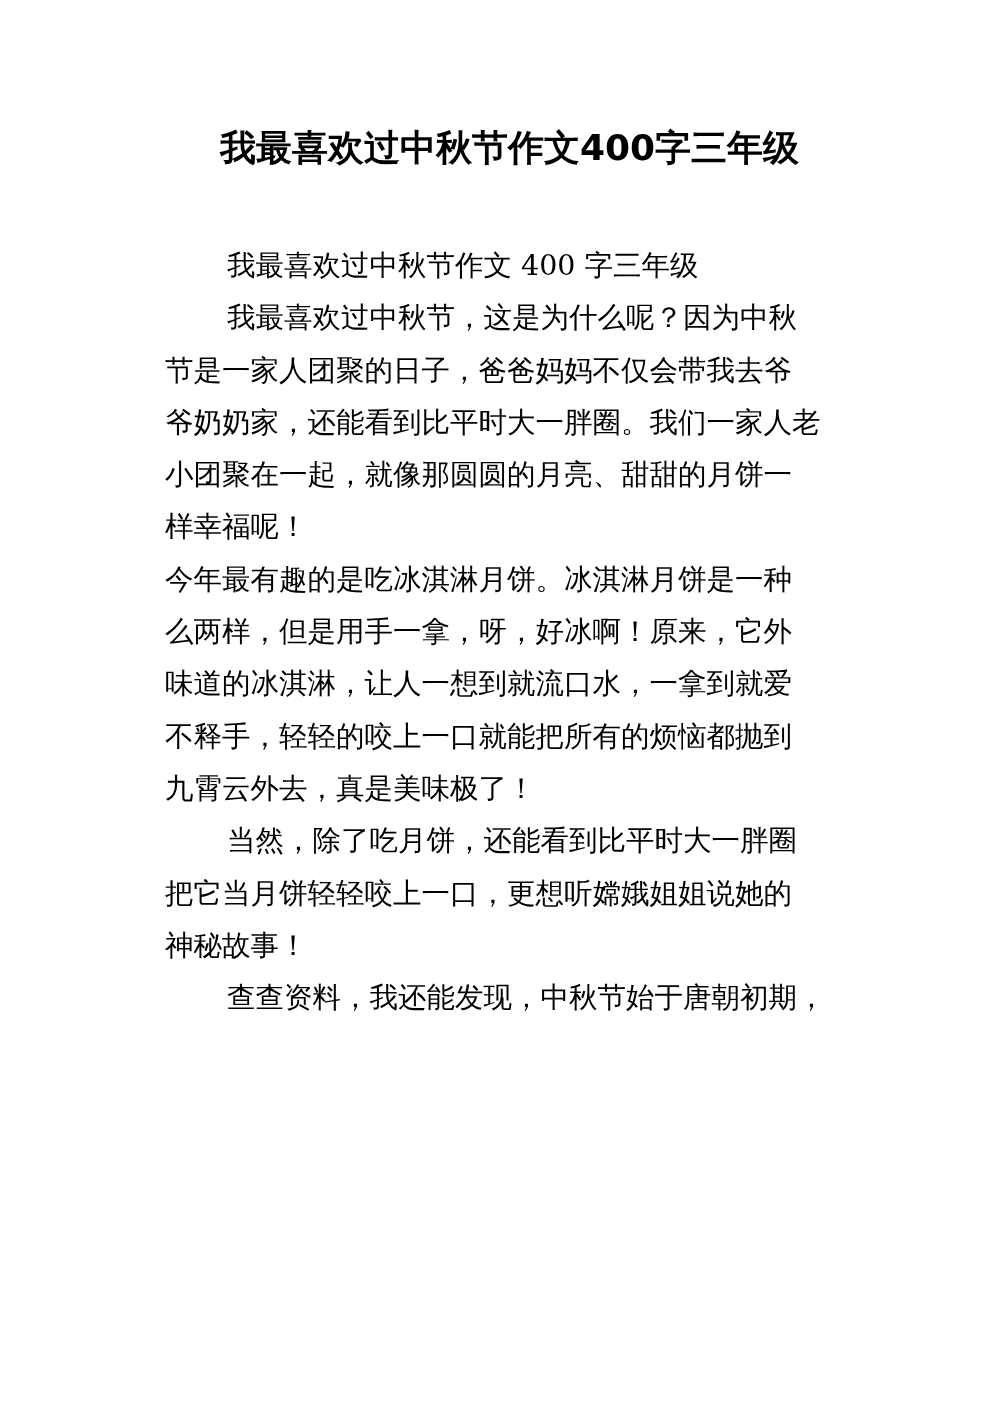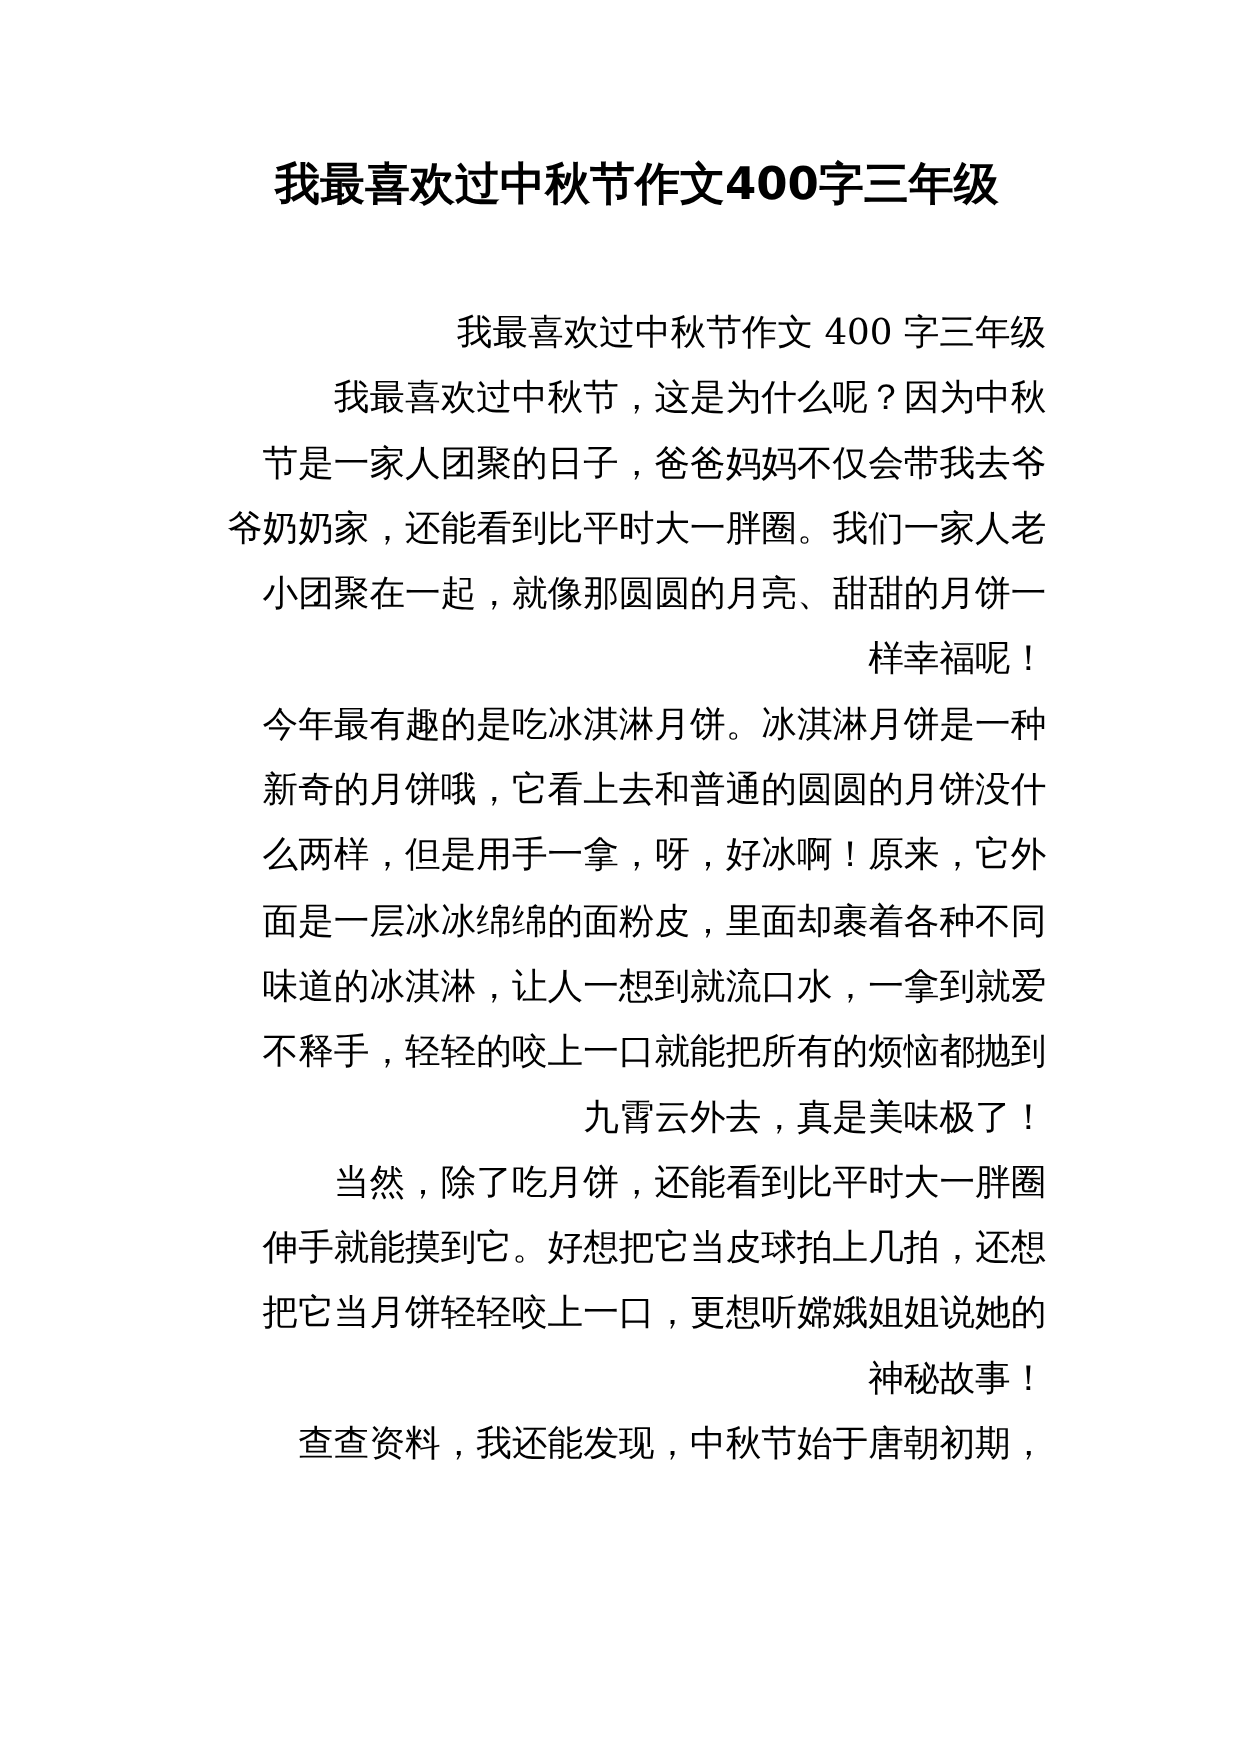--- a/index.html
+++ b/index.html
@@ -39,45 +39,41 @@
       top: 240px;
       width: 672px;
       font-family: "DejaVu Serif", "Liberation Serif", serif;
       font-size: 28.5px;
       line-height: 52.3px;
     }
     .line {
       display: block;
       white-space: nowrap;
       height: 52.3px;
-      text-align: right;
     }
     .indent {
       padding-left: 62px;
     }
   </style>
 </head>
 <body>
 
 <div class="page">
   <div class="title">我最喜欢过中秋节作文400字三年级</div>
 
   <div class="body">
     <span class="line indent">我最喜欢过中秋节作文 400 字三年级</span>
     <span class="line indent">我最喜欢过中秋节，这是为什么呢？因为中秋</span>
     <span class="line">节是一家人团聚的日子，爸爸妈妈不仅会带我去爷</span>
     <span class="line">爷奶奶家，还能看到比平时大一胖圈。我们一家人老</span>
     <span class="line">小团聚在一起，就像那圆圆的月亮、甜甜的月饼一</span>
     <span class="line">样幸福呢！</span>
     <span class="line">今年最有趣的是吃冰淇淋月饼。冰淇淋月饼是一种</span>
-    <span class="line">新奇的月饼哦，它看上去和普通的圆圆的月饼没什</span>
     <span class="line">么两样，但是用手一拿，呀，好冰啊！原来，它外</span>
-    <span class="line">面是一层冰冰绵绵的面粉皮，里面却裹着各种不同</span>
     <span class="line">味道的冰淇淋，让人一想到就流口水，一拿到就爱</span>
     <span class="line">不释手，轻轻的咬上一口就能把所有的烦恼都抛到</span>
     <span class="line">九霄云外去，真是美味极了！</span>
     <span class="line indent">当然，除了吃月饼，还能看到比平时大一胖圈</span>
-    <span class="line">伸手就能摸到它。好想把它当皮球拍上几拍，还想</span>
     <span class="line">把它当月饼轻轻咬上一口，更想听嫦娥姐姐说她的</span>
     <span class="line">神秘故事！</span>
     <span class="line indent">查查资料，我还能发现，中秋节始于唐朝初期，</span>
   </div>
 </div>
 
 </body></html>

